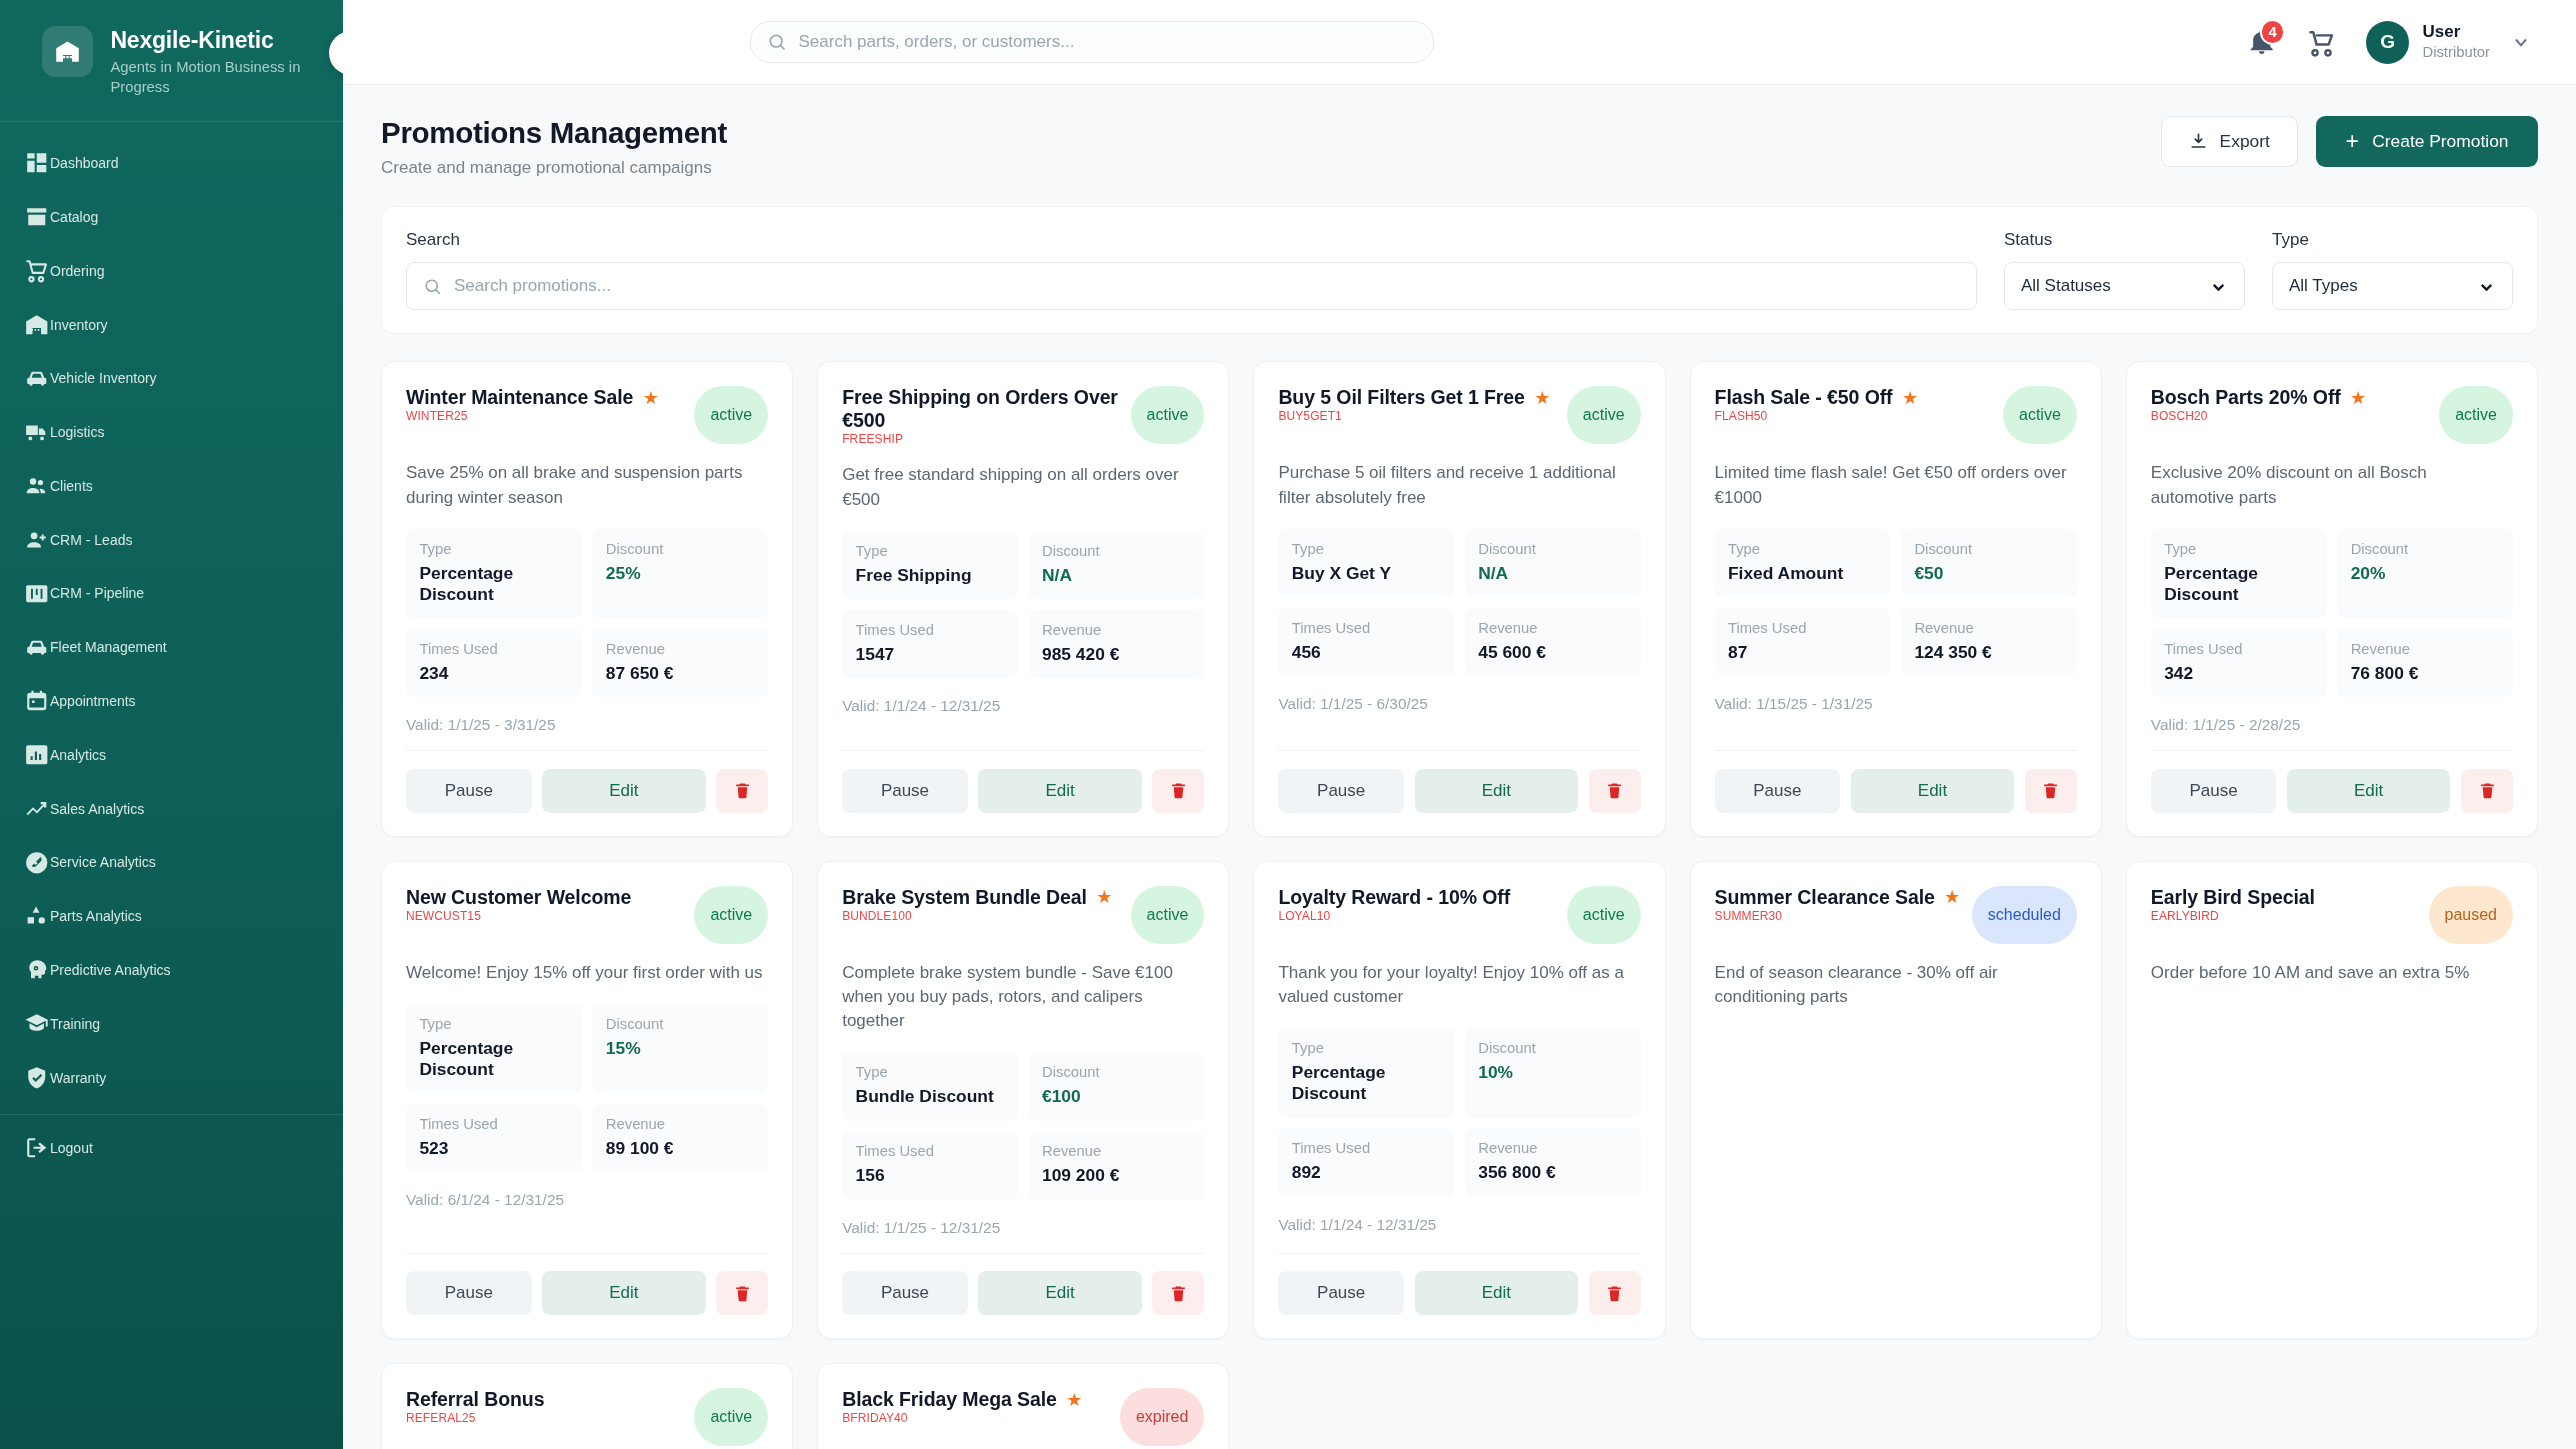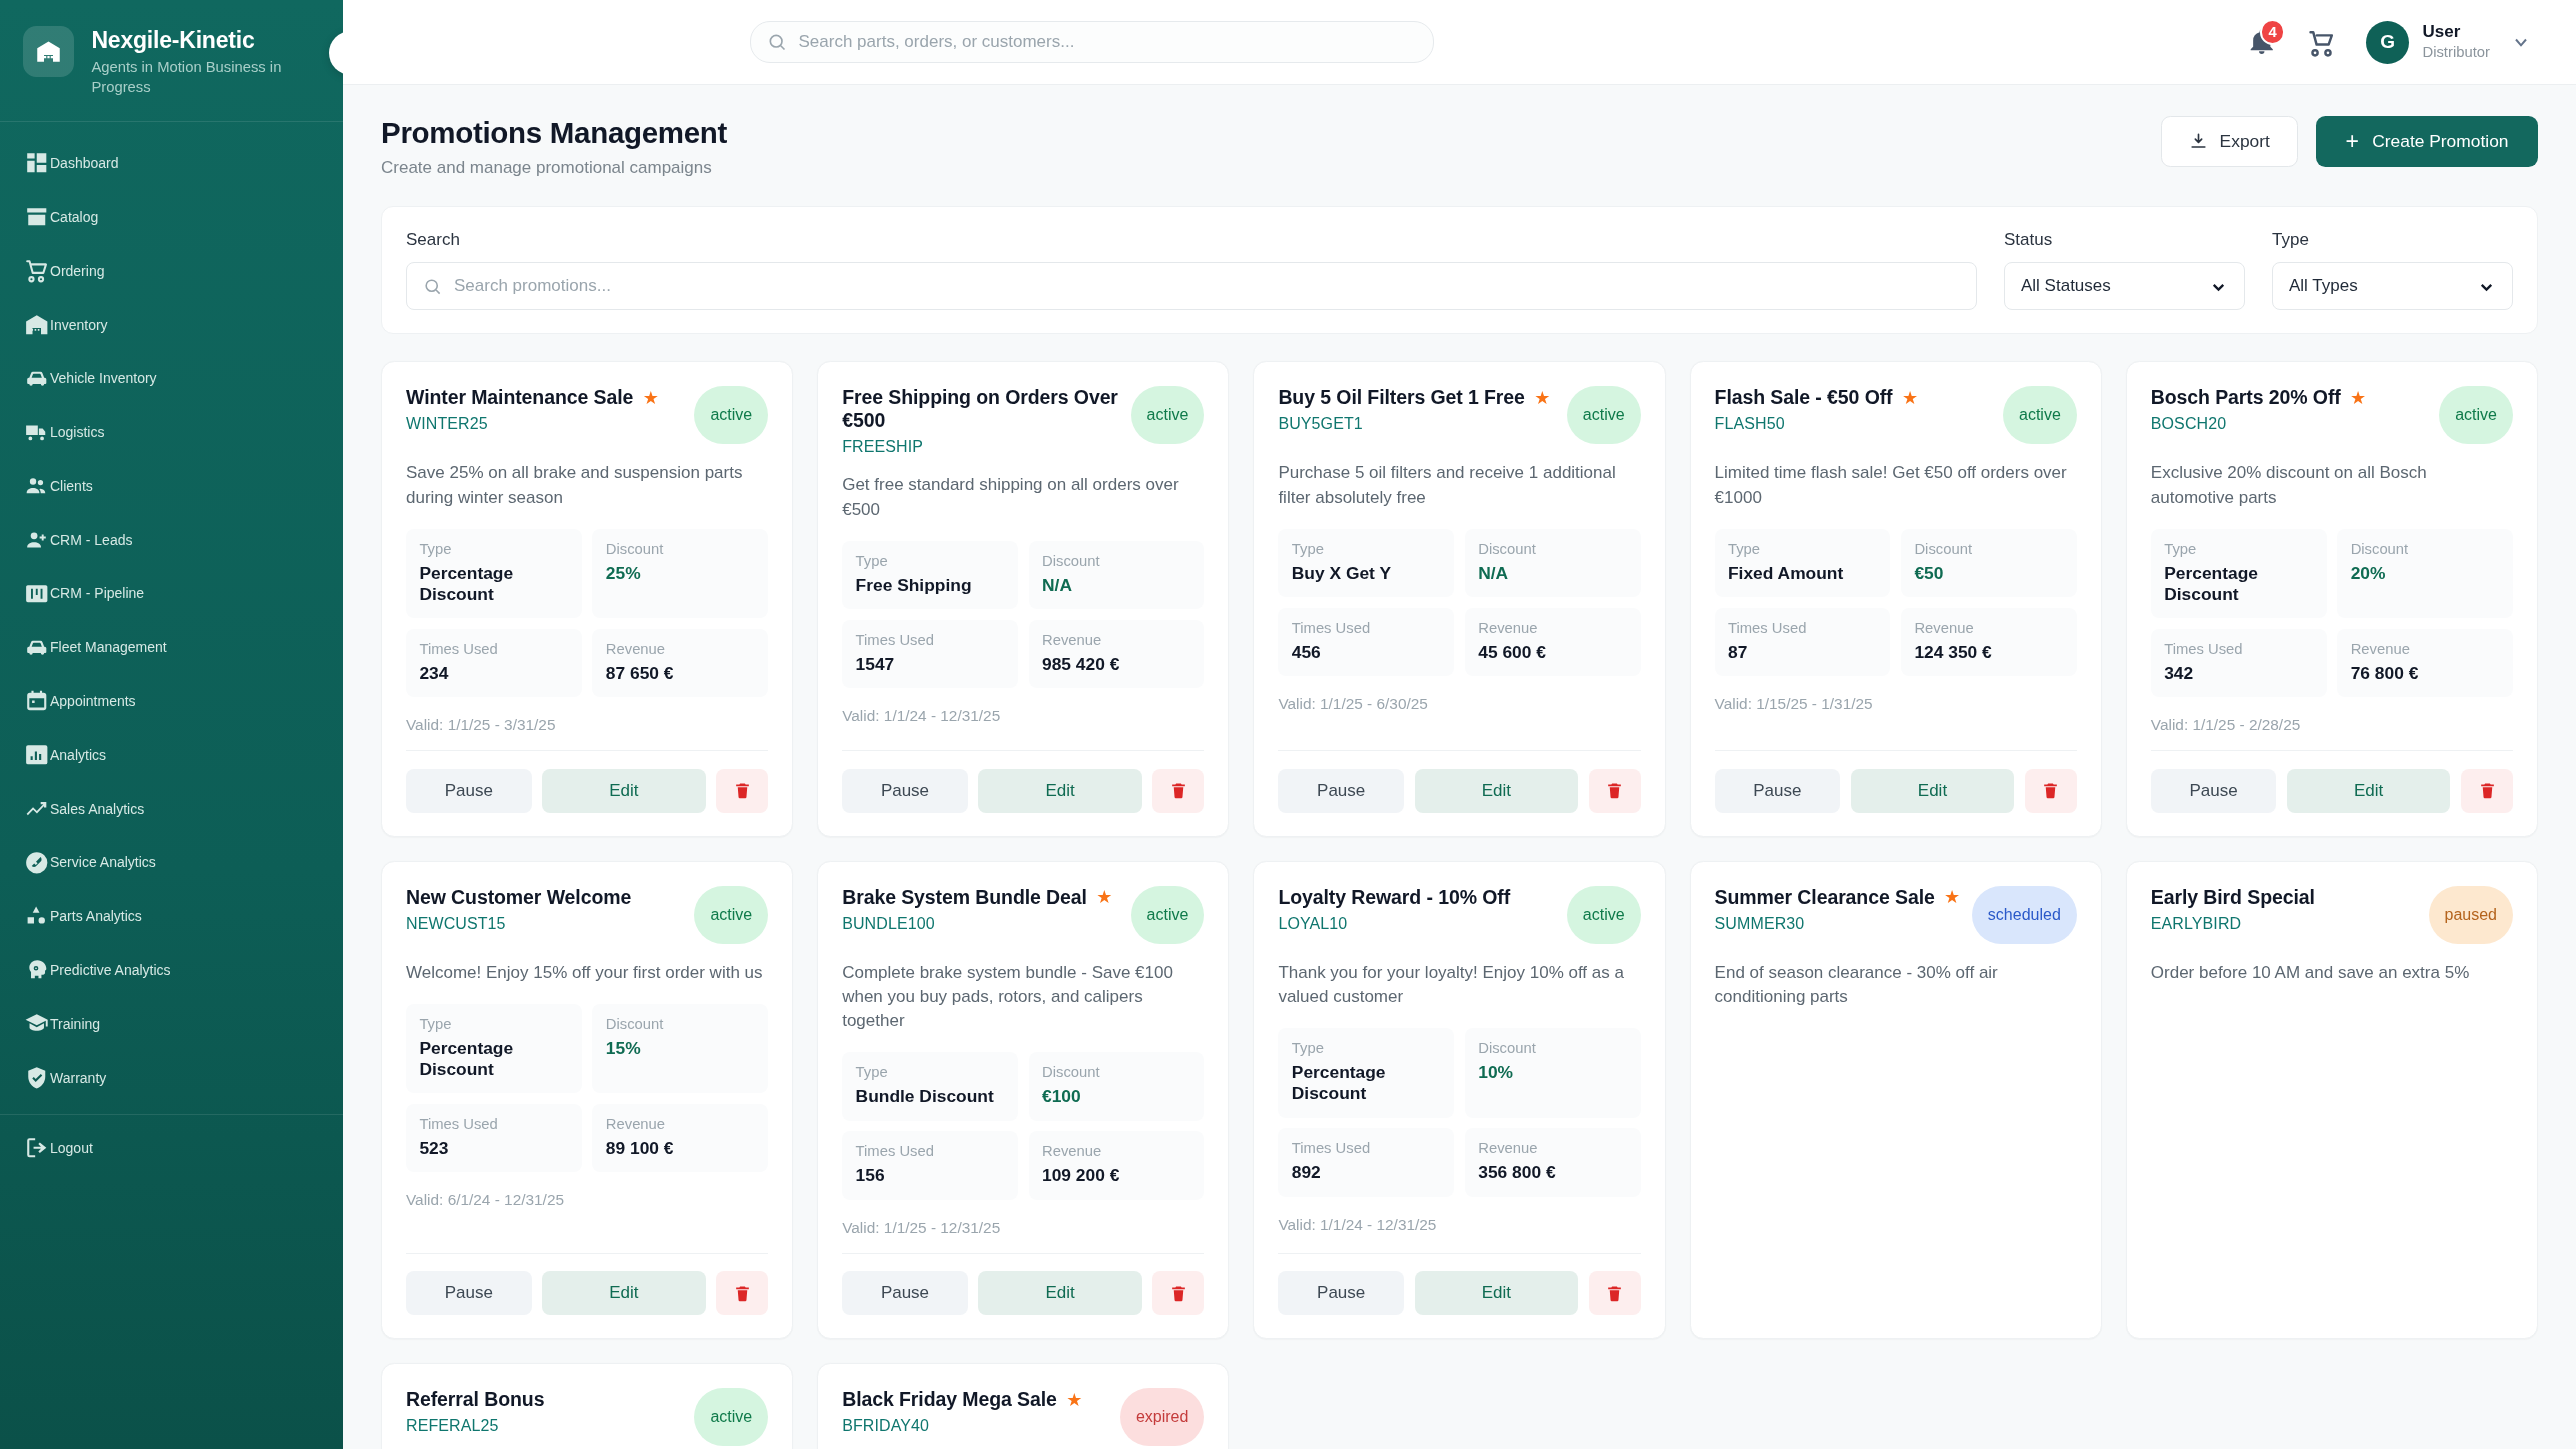--- a/index.html
+++ b/index.html
@@ -10,21 +10,21 @@
     overflow: hidden;
   }
   .app { display: flex; width: 2576px; height: 1449px; }
 
   
   .sidebar {
     width: 343px; flex: 0 0 343px; height: 1449px;
     background: linear-gradient(180deg, #10685f 0%, #0d5e56 60%, #0b5149 100%);
     color: #e8f2f0; position: relative; overflow: hidden;
   }
-  .brand { display: flex; align-items: flex-start; gap: 17.4px; padding: 25.5px 23px 23px 23px; }
+  .brand { display: flex; align-items: flex-start; gap: 17.4px; padding: 25.5px 23px 23px 23px; margin-left: 19px; }
   .brand-logo {
     width: 51px; height: 51px; flex: 0 0 51px; border-radius: 13.4px;
     background: rgba(255,255,255,0.14);
     display: flex; align-items: center; justify-content: center;
   }
   .brand-text { padding-top: 1.3px; }
   .brand-title { font-size: 23px; font-weight: 700; color: #ffffff; letter-spacing: -0.2px; line-height: 1.15; }
   .brand-sub { font-size: 14.8px; color: #a9cfc9; line-height: 1.35; margin-top: 4.7px; max-width: 201px; }
   .side-divider { height: 0.7px; background: rgba(255,255,255,0.10); margin: 0; }
 
@@ -127,21 +127,21 @@
   .card {
     background: #ffffff; border: 0.7px solid #eef1f3; border-radius: 13.4px;
     padding: 24px 24px 23px 24px; display: flex; flex-direction: column;
     box-shadow: 0 0.7px 1.3px rgba(16,24,40,0.03);
   }
   .card-top { display: flex; align-items: flex-start; }
   .card-titlewrap { flex: 1; padding-right: 10.7px; }
   .card-title-line { display: flex; align-items: center; gap: 9.4px; }
   .card-title { font-size: 19.5px; font-weight: 700; color: #111827; letter-spacing: -0.1px; }
   .star { color: #f97316; font-size: 18px; line-height: 1; }
-  .card-code { font-size: 16px; color: #0f766e; margin-top: 6px; letter-spacing: 0.1px; }
+  .card-code { font-size: 12px; color: #ef4444; letter-spacing: 0.1px; }
   .pill {
     font-size: 16px; padding: 20px 16px; border-radius: 670px; font-weight: 400;
     white-space: nowrap;
   }
   .pill.active    { background: #d5f5e0; color: #0f7a4a; }
   .pill.scheduled { background: #d9e6fc; color: #2a59c9; }
   .pill.paused    { background: #fde8cf; color: #b4631c; }
   .pill.expired   { background: #fcdede; color: #c43b3b; }
 
   .card-desc { font-size: 17px; color: #5c6771; line-height: 1.42; margin-top: 17.4px; }

